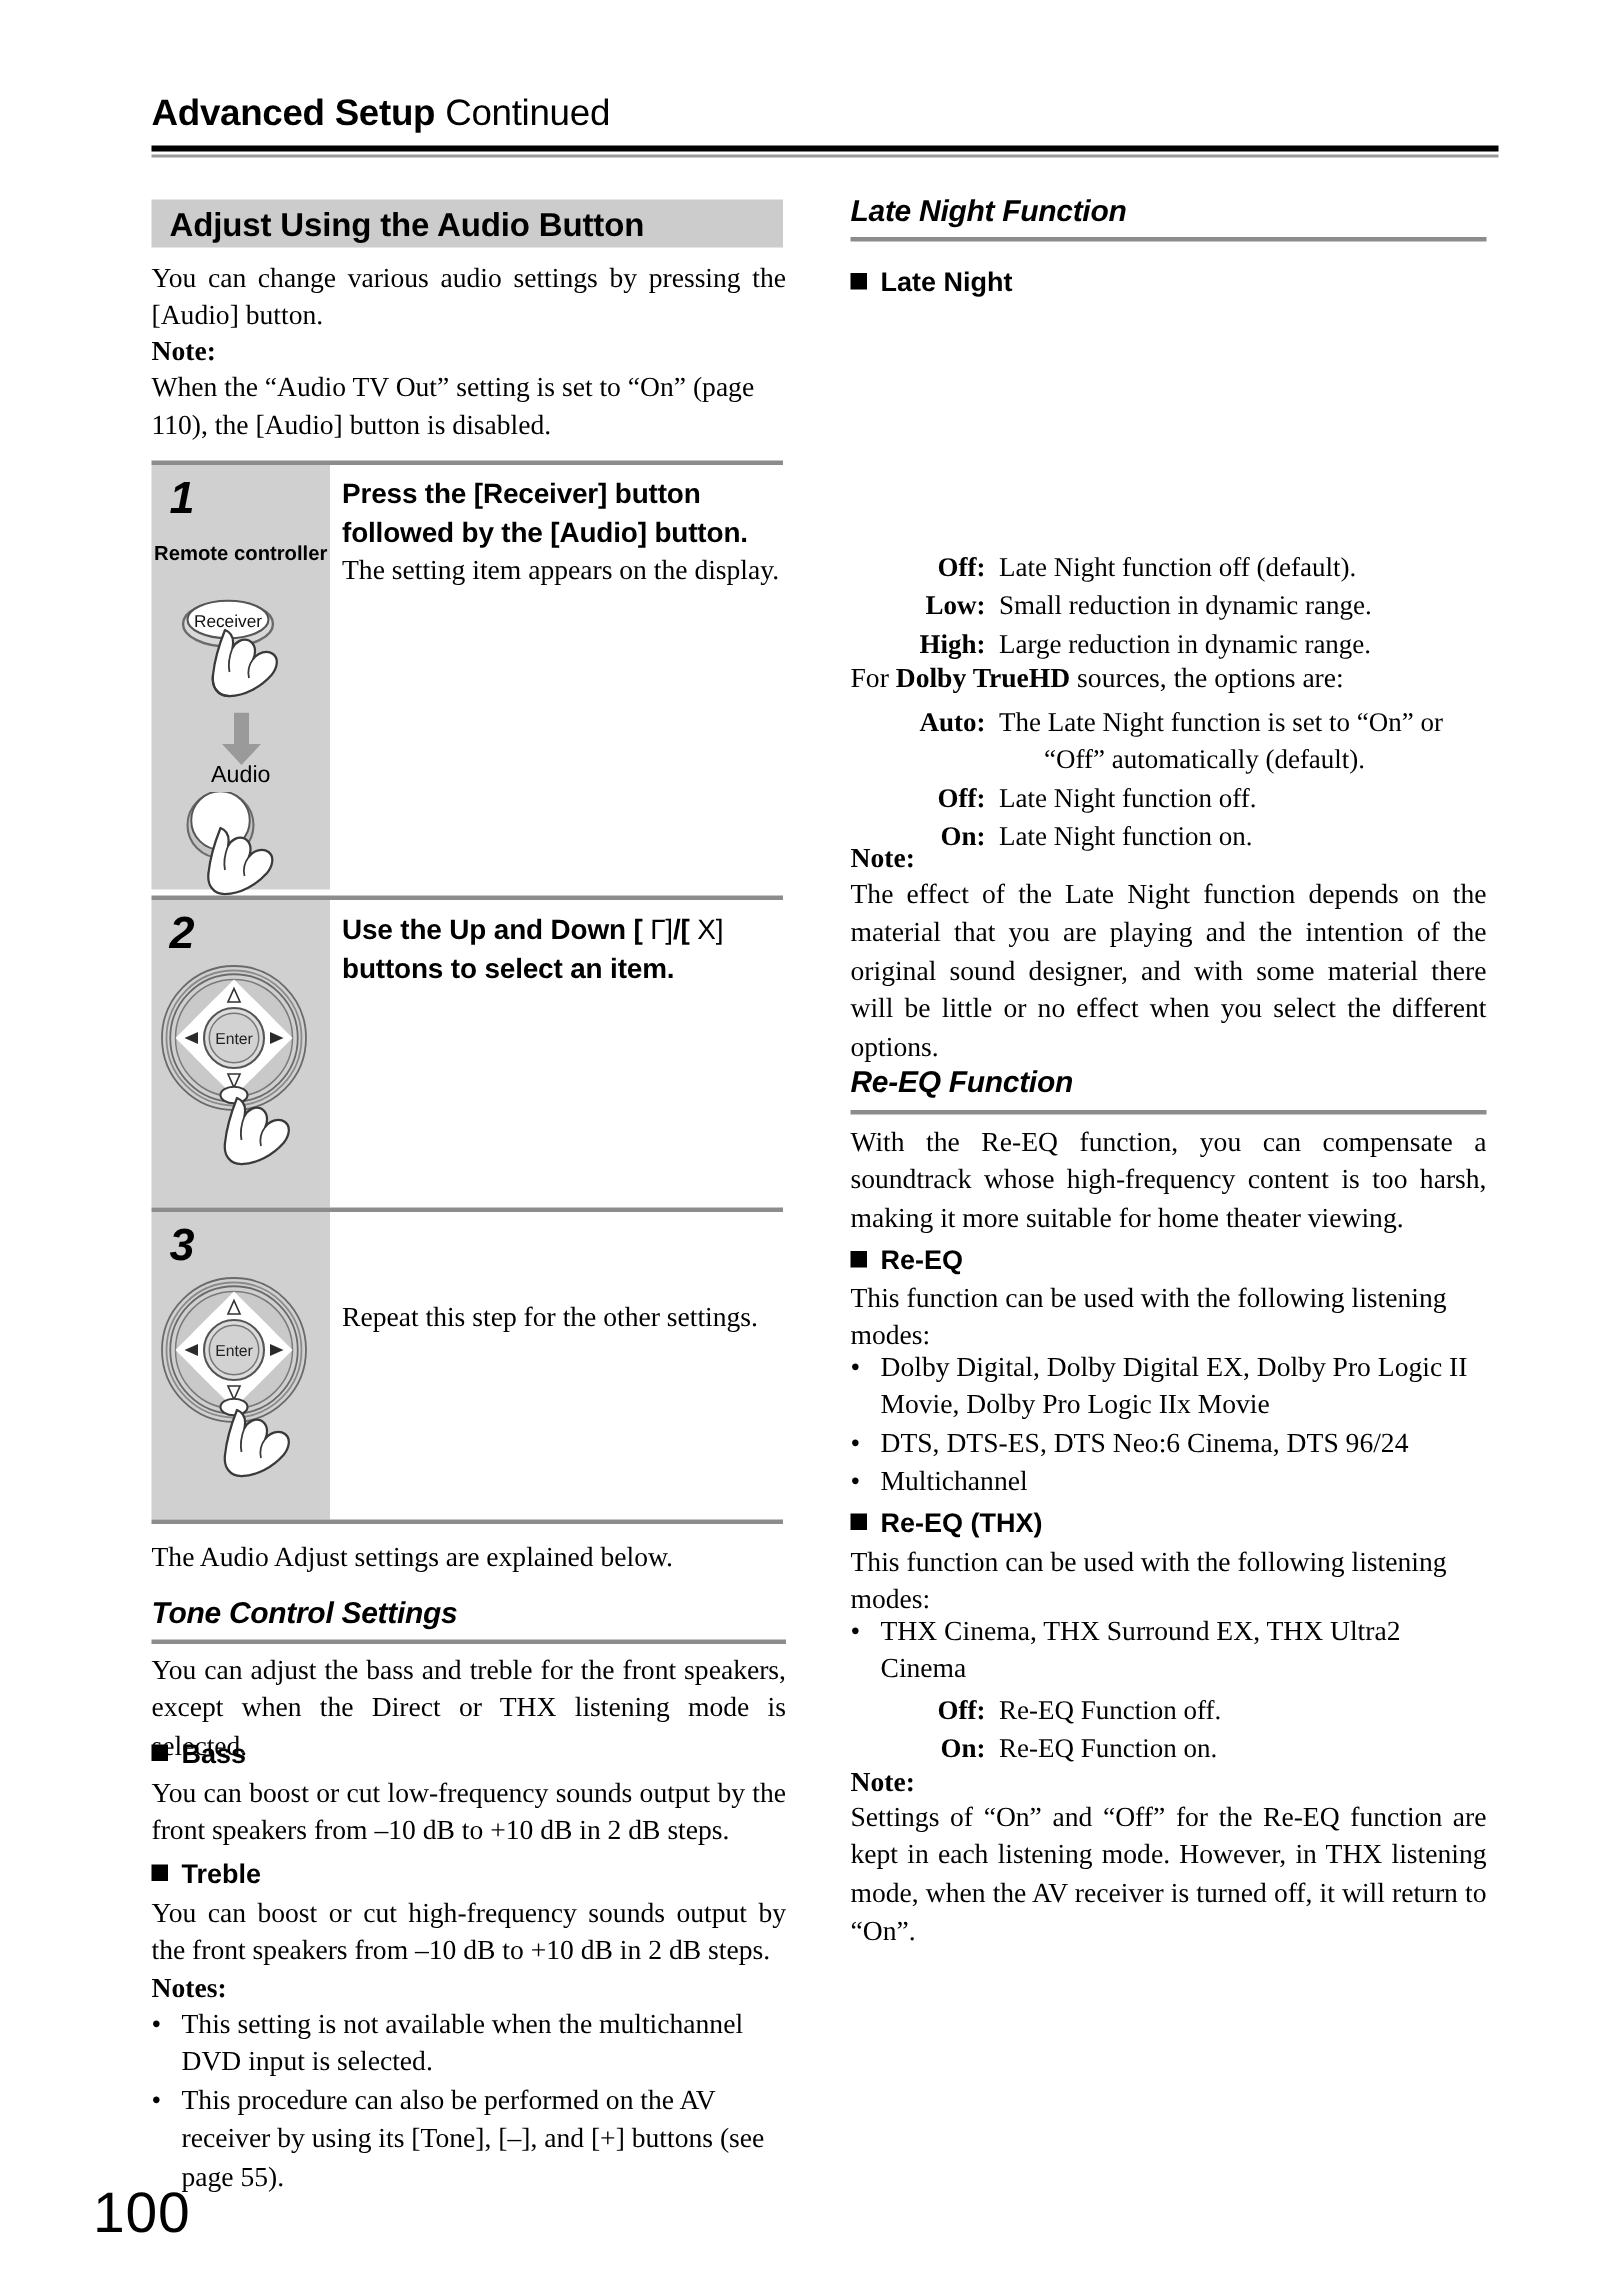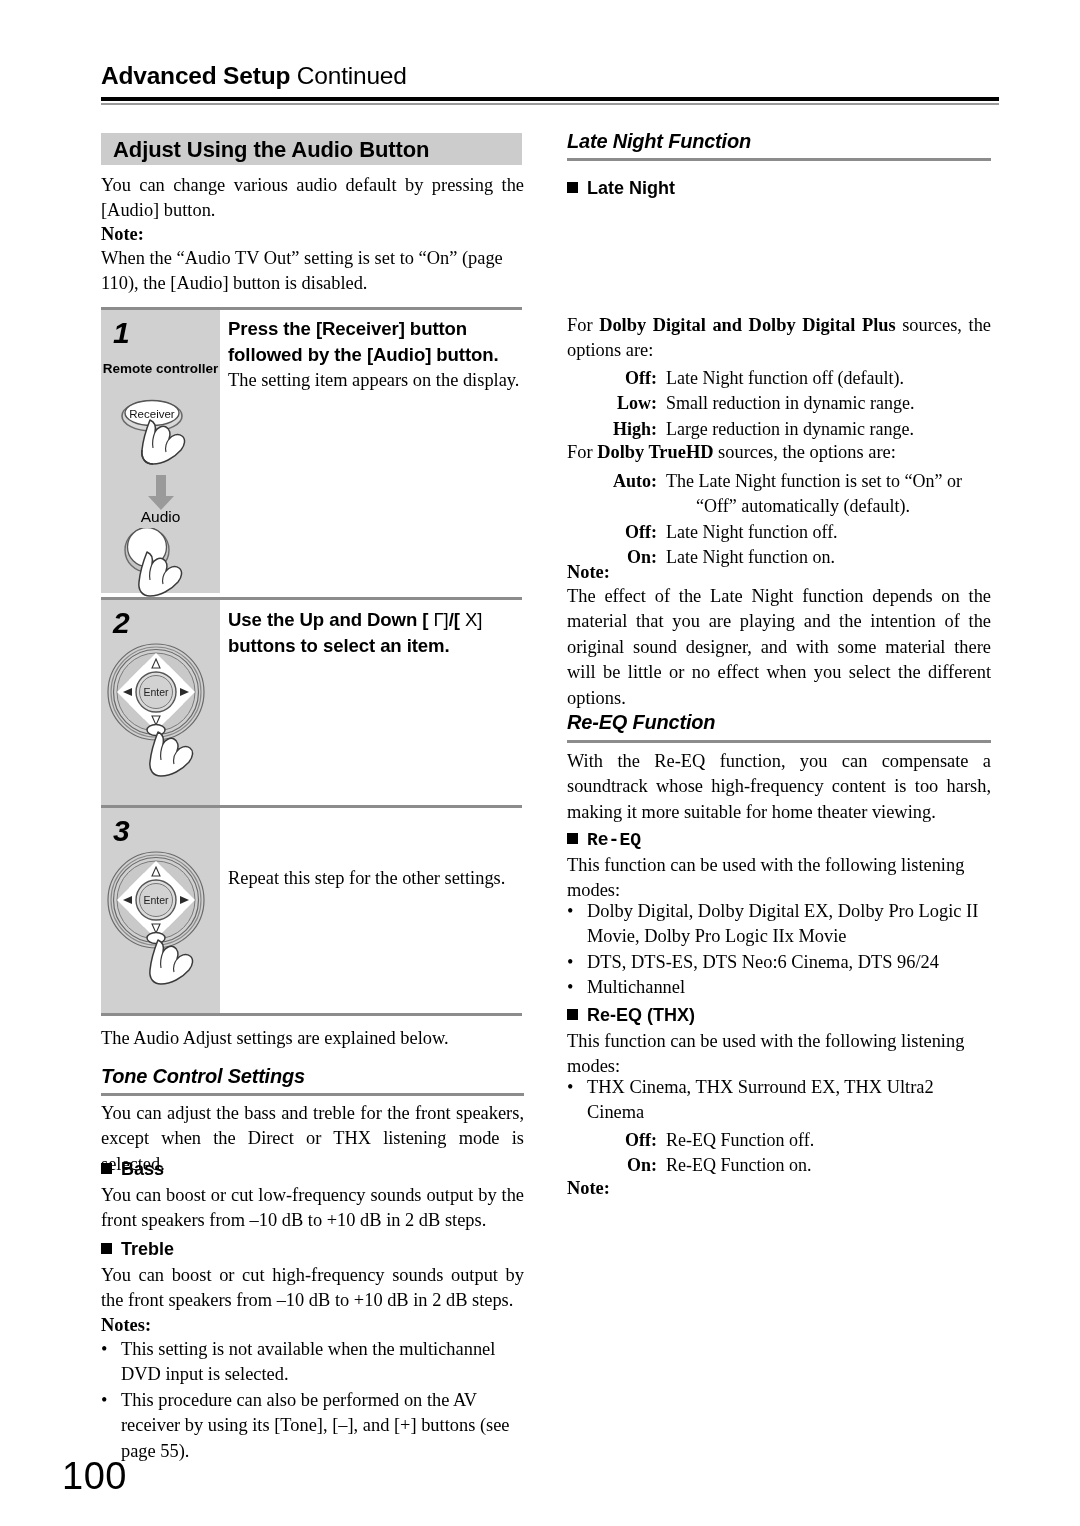--- a/index.html
+++ b/index.html
@@ -122,21 +122,21 @@
     <b>Advanced Setup</b>
     <span class="light">Continued</span>
   </div>
   <div class="rule-thick"></div>
   <div class="rule-thin"></div>
 
   <div class="sechead-bar">
     <span>Adjust Using the Audio Button</span>
   </div>
 
-  <div class="tb just" style="left:101px;top:173px;width:423px;">You can change various audio default by pressing the [Audio] button.</div>
+  <div class="tb just" style="left:101px;top:173px;width:423px;">You can change various audio settings by pressing the [Audio] button.</div>
 
   <div class="tb bold" style="left:101px;top:222px;width:423px;">Note:</div>
   <div class="tb" style="left:101px;top:246px;width:423px;">When the “Audio TV Out” setting is set to “On” (page 110), the [Audio] button is disabled.</div>
 
   <div class="step-top-rule" style="left:101px;top:307px;"></div>
   <div class="step-gray" style="left:101px;top:310px;height:283px;">
     <div class="stepnum" style="left:12px;top:6px;">1</div>
     <div class="remlabel" style="top:51px;">
       <span>Remote controller</span>
     </div>
@@ -274,23 +274,20 @@
     </div>
   </div>
 
   <div class="subhead" style="left:567px;top:130px;">Late Night Function</div>
   <div class="subrule" style="left:567px;top:158px;width:424px;"></div>
 
   <div class="sqhead" style="left:567px;top:178px;">
     <span class="sq"></span><span>Late Night</span>
   </div>
 
-  <div class="tb just" style="left:567px;top:313px;width:424px;">
-    <span>For </span><span class="bold">Dolby Digital and Dolby Digital Plus</span><span> sources, the options are:</span>
-  </div>
 
   <div class="deflist" style="left:583px;top:366px;width:408px;">
     <div class="row">
       <span class="term">Off:</span>
       <span class="desc">Late Night function off (default).</span>
     </div>
     <div class="row">
       <span class="term">Low:</span>
       <span class="desc">Small reduction in dynamic range.</span>
     </div>
@@ -323,21 +320,21 @@
   </div>
 
   <div class="tb bold" style="left:567px;top:560px;width:424px;">Note:</div>
   <div class="tb just" style="left:567px;top:584px;width:424px;">The effect of the Late Night function depends on the material that you are playing and the intention of the original sound designer, and with some material there will be little or no effect when you select the different options.</div>
 
   <div class="subhead" style="left:567px;top:711px;">Re-EQ Function</div>
   <div class="subrule" style="left:567px;top:740px;width:424px;"></div>
 
   <div class="tb just" style="left:567px;top:749px;width:424px;">With the Re-EQ function, you can compensate a soundtrack whose high-frequency content is too harsh, making it more suitable for home theater viewing.</div>
 
-  <div class="sqhead" style="left:567px;top:830px;font-family:Liberation Mono, monospace;">
+  <div class="sqhead" style="left:567px;top:830px;">
     <span class="sq"></span><span>Re-EQ</span>
   </div>
   <div class="tb" style="left:567px;top:853px;width:424px;">This function can be used with the following listening modes:</div>
 
   <div class="blist" style="left:567px;top:899px;width:424px;">
     <div class="row">
       <span class="bul">•</span>
       <span class="txt">Dolby Digital, Dolby Digital EX, Dolby Pro Logic II Movie, Dolby Pro Logic IIx Movie</span>
     </div>
     <div class="row">
@@ -367,16 +364,17 @@
       <span class="term">Off:</span>
       <span class="desc">Re-EQ Function off.</span>
     </div>
     <div class="row">
       <span class="term">On:</span>
       <span class="desc">Re-EQ Function on.</span>
     </div>
   </div>
 
   <div class="tb bold" style="left:567px;top:1176px;width:424px;">Note:</div>
+  <div class="tb just" style="left:567px;top:1199px;width:424px;">Settings of “On” and “Off” for the Re-EQ function are kept in each listening mode. However, in THX listening mode, when the AV receiver is turned off, it will return to “On”.</div>
 
   <div class="pagenum">100</div>
 
 </div>
 
 </body></html>

